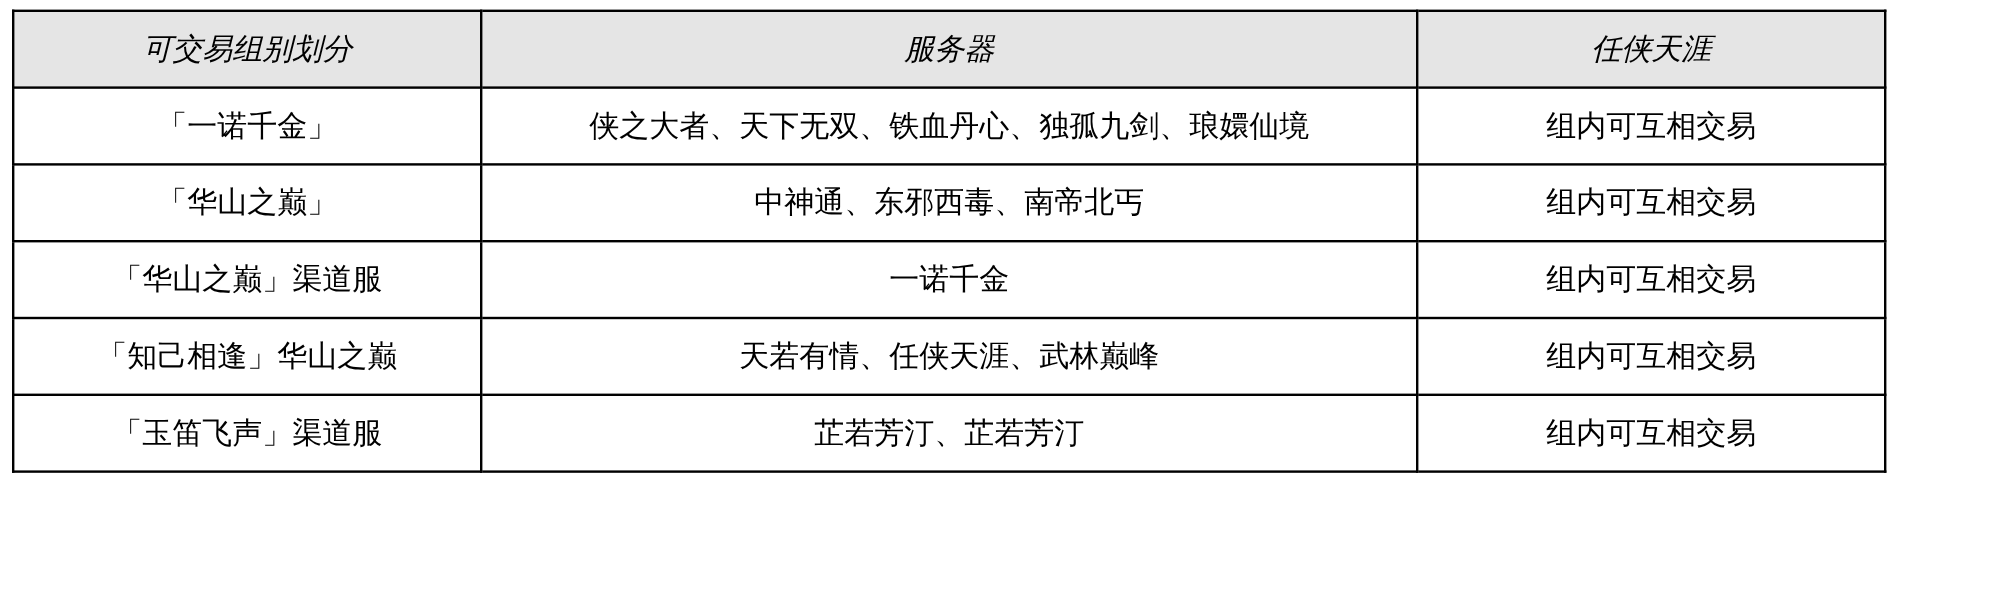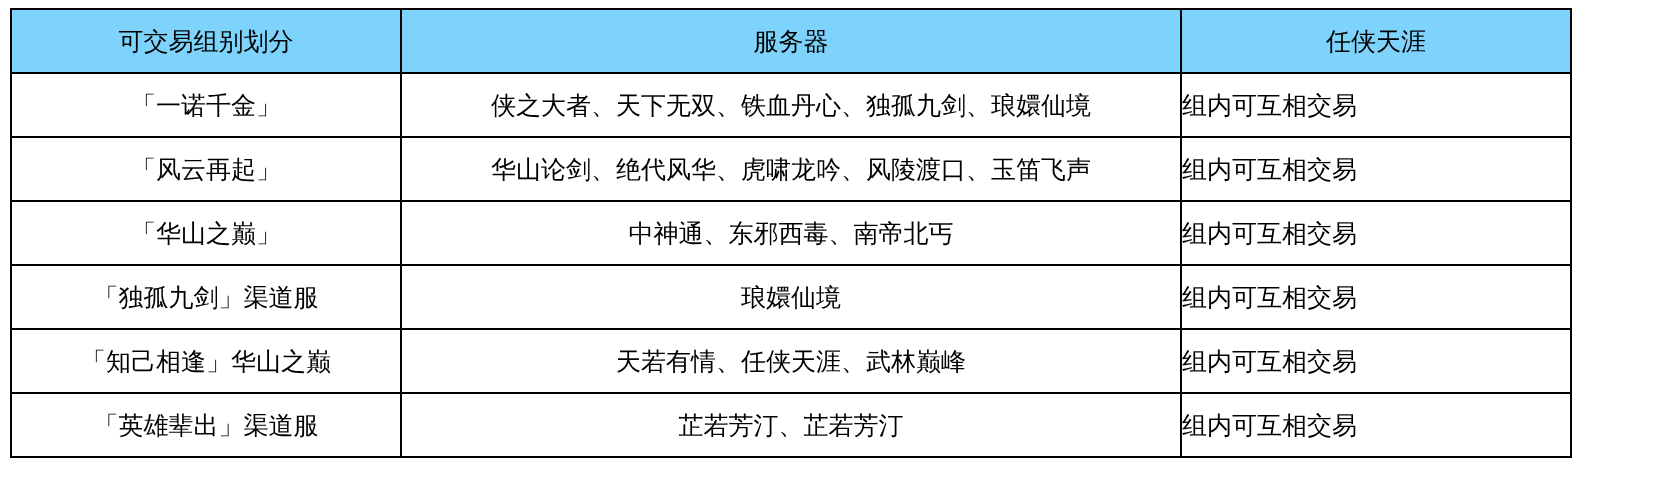--- a/index.html
+++ b/index.html
@@ -26,38 +26,40 @@
   table.trade-table td, table.trade-table th {
     border: 2px solid #000000;
     padding: 0;
     font-weight: normal;
     font-size: 25px;
     line-height: 1.2;
     height: 62px;
     vertical-align: middle;
   }
   thead td {
-    background: #7dd3fc;
+    background: #e5e5e5;
     text-align: center;
     font-size: 25px;
+    font-style: italic;
   }
   .col-group { width: 390px; }
   .col-server { width: 780px; }
   .col-limit  { width: 390px; }
 
   td.cell-group {
     text-align: center;
     padding: 0 6px;
     border-radius: 32px;
   }
   td.cell-server {
     text-align: center;
     padding-left: 10px;
   }
   td.cell-limit {
+    text-align: center;
     padding: 0 6px;
   }
 </style>
 </head>
 <body>
 
 <div class="page">
   <table class="trade-table">
     <colgroup>
       <col class="col-group">
@@ -71,39 +73,34 @@
         <td>任侠天涯</td>
       </tr>
     </thead>
     <tbody>
       <tr>
         <td class="cell-group">「一诺千金」</td>
         <td class="cell-server">侠之大者、天下无双、铁血丹心、独孤九剑、琅嬛仙境</td>
         <td class="cell-limit">组内可互相交易</td>
       </tr>
       <tr>
-        <td class="cell-group">「风云再起」</td>
-        <td class="cell-server">华山论剑、绝代风华、虎啸龙吟、风陵渡口、玉笛飞声</td>
-        <td class="cell-limit">组内可互相交易</td>
-      </tr>
-      <tr>
         <td class="cell-group">「华山之巅」</td>
         <td class="cell-server">中神通、东邪西毒、南帝北丐</td>
         <td class="cell-limit">组内可互相交易</td>
       </tr>
       <tr>
-        <td class="cell-group">「独孤九剑」渠道服</td>
-        <td class="cell-server">琅嬛仙境</td>
+        <td class="cell-group">「华山之巅」渠道服</td>
+        <td class="cell-server">一诺千金</td>
         <td class="cell-limit">组内可互相交易</td>
       </tr>
       <tr>
         <td class="cell-group">「知己相逢」华山之巅</td>
         <td class="cell-server">天若有情、任侠天涯、武林巅峰</td>
         <td class="cell-limit">组内可互相交易</td>
       </tr>
       <tr>
-        <td class="cell-group">「英雄辈出」渠道服</td>
+        <td class="cell-group">「玉笛飞声」渠道服</td>
         <td class="cell-server">芷若芳汀、芷若芳汀</td>
         <td class="cell-limit">组内可互相交易</td>
       </tr>
     </tbody>
   </table>
 </div>
 
 </body></html>

